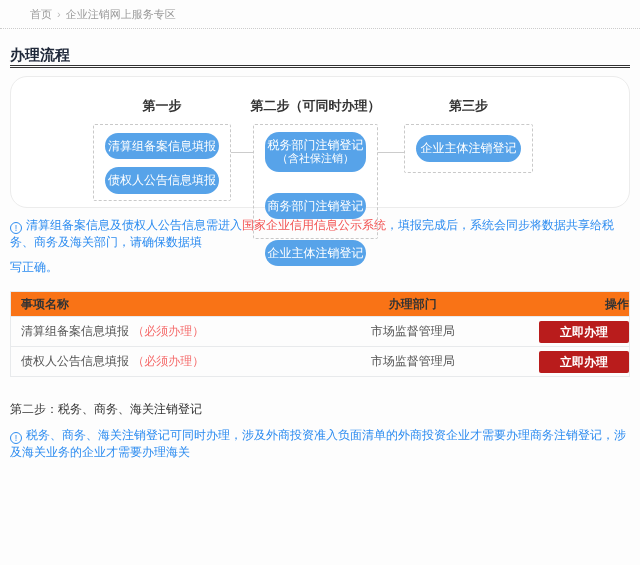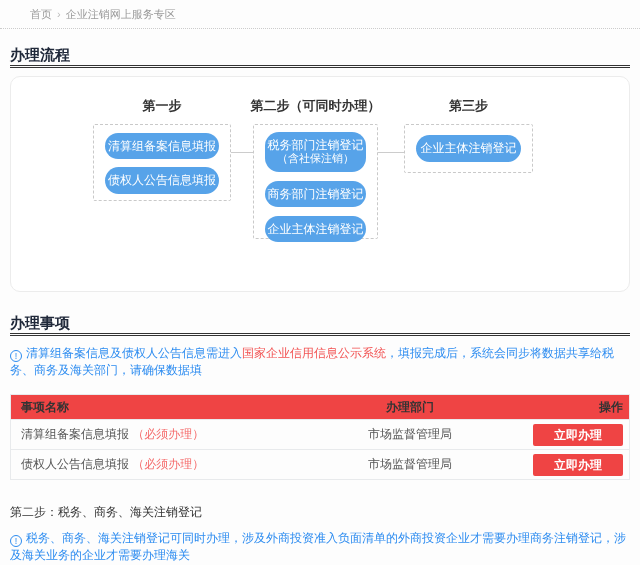--- a/index.html
+++ b/index.html
@@ -24,24 +24,24 @@
     margin-top: 17px;
     font-size: 15px; font-weight: bold; color: #20293a;
     padding-bottom: 0;
     border-bottom: 3px double #333;
   }
 
   
   .flow-box {
     position: relative;
     margin-top: 8px;
-    height: 216px;
+    height: 132px;
     background: #fff;
     border: 1px solid #ececec;
-    border-radius: 10px;
+    border-radius: 17px;
   }
   .step-label {
     position: absolute; top: 20px;
     font-size: 13px; font-weight: bold; color: #333;
     text-align: center; white-space: nowrap;
     display: flex; justify-content: center;
   }
   .dash-box {
     position: absolute;
     border: 1px dashed #c9c9c9;
@@ -83,32 +83,32 @@
   }
 
   
   table.items {
     margin-top: 15px;
     width: 100%; border-collapse: collapse;
     border: 1px solid #e8eaec;
     font-size: 12px;
   }
   table.items thead th {
-    background: #ef4444;
+    background: #f97316;
     font-weight: bold; color: #333;
     height: 25px;
   }
   table.items td { height: 30px; border-top: 1px solid #e8eaec; color: #555; }
   .col-name  { width: 45%; text-align: left; padding-left: 10px; }
   .col-dept  { width: 40%; text-align: center; }
-  .col-act   { width: 15%; text-align: right; padding-right: 6px; }
+  .col-act   { width: 15%; text-align: right; padding-right: 0; }
   .required { color: #f56c6c; }
   .act-btn {
     display: inline-block;
-    background: #ef4444; color: #fff;
+    background: #b91c1c; color: #fff;
     font-size: 12px; font-weight: bold;
     width: 90px; height: 22px; line-height: 22px;
     text-align: center; border: none; border-radius: 2px;
     cursor: pointer;
   }
 </style>
 </head>
 <body>
 
 <div class="breadcrumb">
@@ -123,43 +123,43 @@
 
     <div class="step-label" style="left:82px; width:138px;">第一步</div>
     <div class="step-label" style="left:242px; width:125px;">第二步（可同时办理）</div>
     <div class="step-label" style="left:393px; width:129px;">第三步</div>
 
     <div class="dash-box" style="left:82px; top:47px; width:138px; height:77px; padding-top:8px; gap:8px;">
       <div class="pill"><span>清算组备案信息填报</span></div>
       <div class="pill"><span>债权人公告信息填报</span></div>
     </div>
 
-    <div class="dash-box" style="left:242px; top:47px; width:125px; height:115px; padding-top:7px; gap:9px;">
+    <div class="dash-box" style="left:242px; top:47px; width:125px; height:115px; padding-top:7px; gap:21px;">
       <div class="pill">
         <span>税务部门注销登记</span>
         <span class="sub">（含社保注销）</span>
       </div>
       <div class="pill"><span>商务部门注销登记</span></div>
       <div class="pill"><span>企业主体注销登记</span></div>
     </div>
 
     <div class="dash-box" style="left:393px; top:47px; width:129px; height:49px; justify-content:center;">
       <div class="pill"><span>企业主体注销登记</span></div>
     </div>
 
     <div class="connector" style="left:220px; width:22px;"></div>
     <div class="connector" style="left:367px; width:26px;"></div>
   </div>
 
-  <div class="section-title" style="margin-top:22px;">办理事项</div>
 
 
   <p class="note">
     <span class="info-icon">!</span><span>清算组备案信息及债权人公告信息需进入</span><a class="red-link">国家企业信用信息公示系统</a><span>，填报完成后，系统会同步将数据共享给税务、商务及海关部门，请确保数据填</span>
   </p>
+  <p class="note-tail">写正确。</p>
 
   <table class="items">
     <thead>
       <tr>
         <th class="col-name">事项名称</th>
         <th class="col-dept">办理部门</th>
         <th class="col-act">操作</th>
       </tr>
     </thead>
     <tbody>

